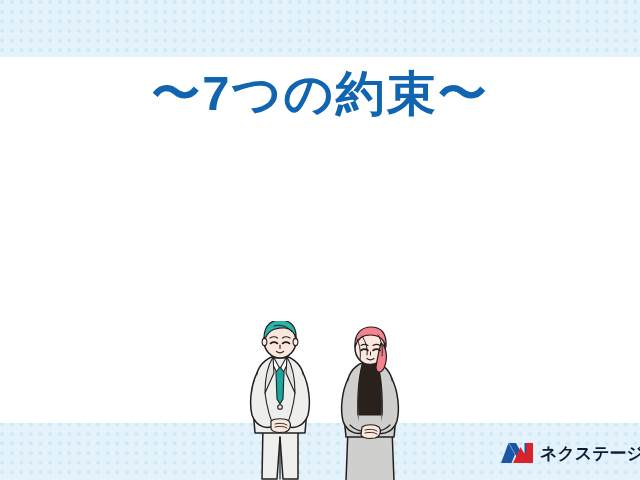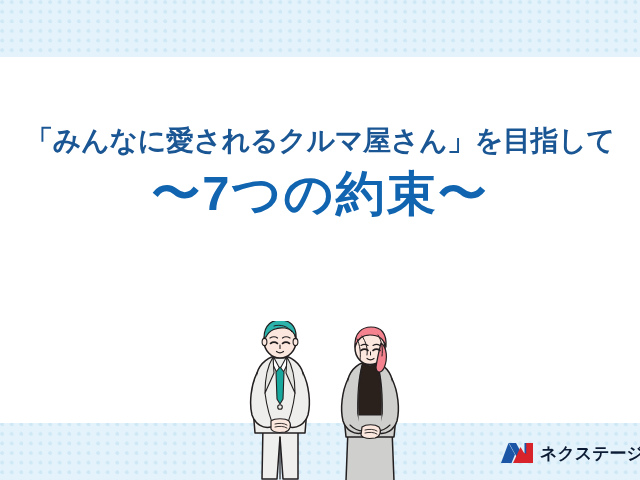--- a/index.html
+++ b/index.html
@@ -102,21 +102,20 @@
   }
 </style>
 </head>
 <body>
 
 <div id="stage">
 
   <div id="panel">
 
     <div id="headline">
-      <span id="headline-line1">「みんなに愛されるクルマ屋さん」を目指して</span>
       <span id="headline-line2">〜7つの約束〜</span>
     </div>
 
     <div id="illustration">
       <svg width="190" height="162" viewBox="0 0 190 162" xmlns="http://www.w3.org/2000/svg">
         <g stroke="#231f20" stroke-width="1.5" stroke-linecap="round" stroke-linejoin="round" fill="none">
 
           <g>
 
             <path d="M30 104 L29 158 L44 158 L47 116 L50 158 L65 158 L65 104 Z" fill="#efefed" stroke="#231f20"></path>

